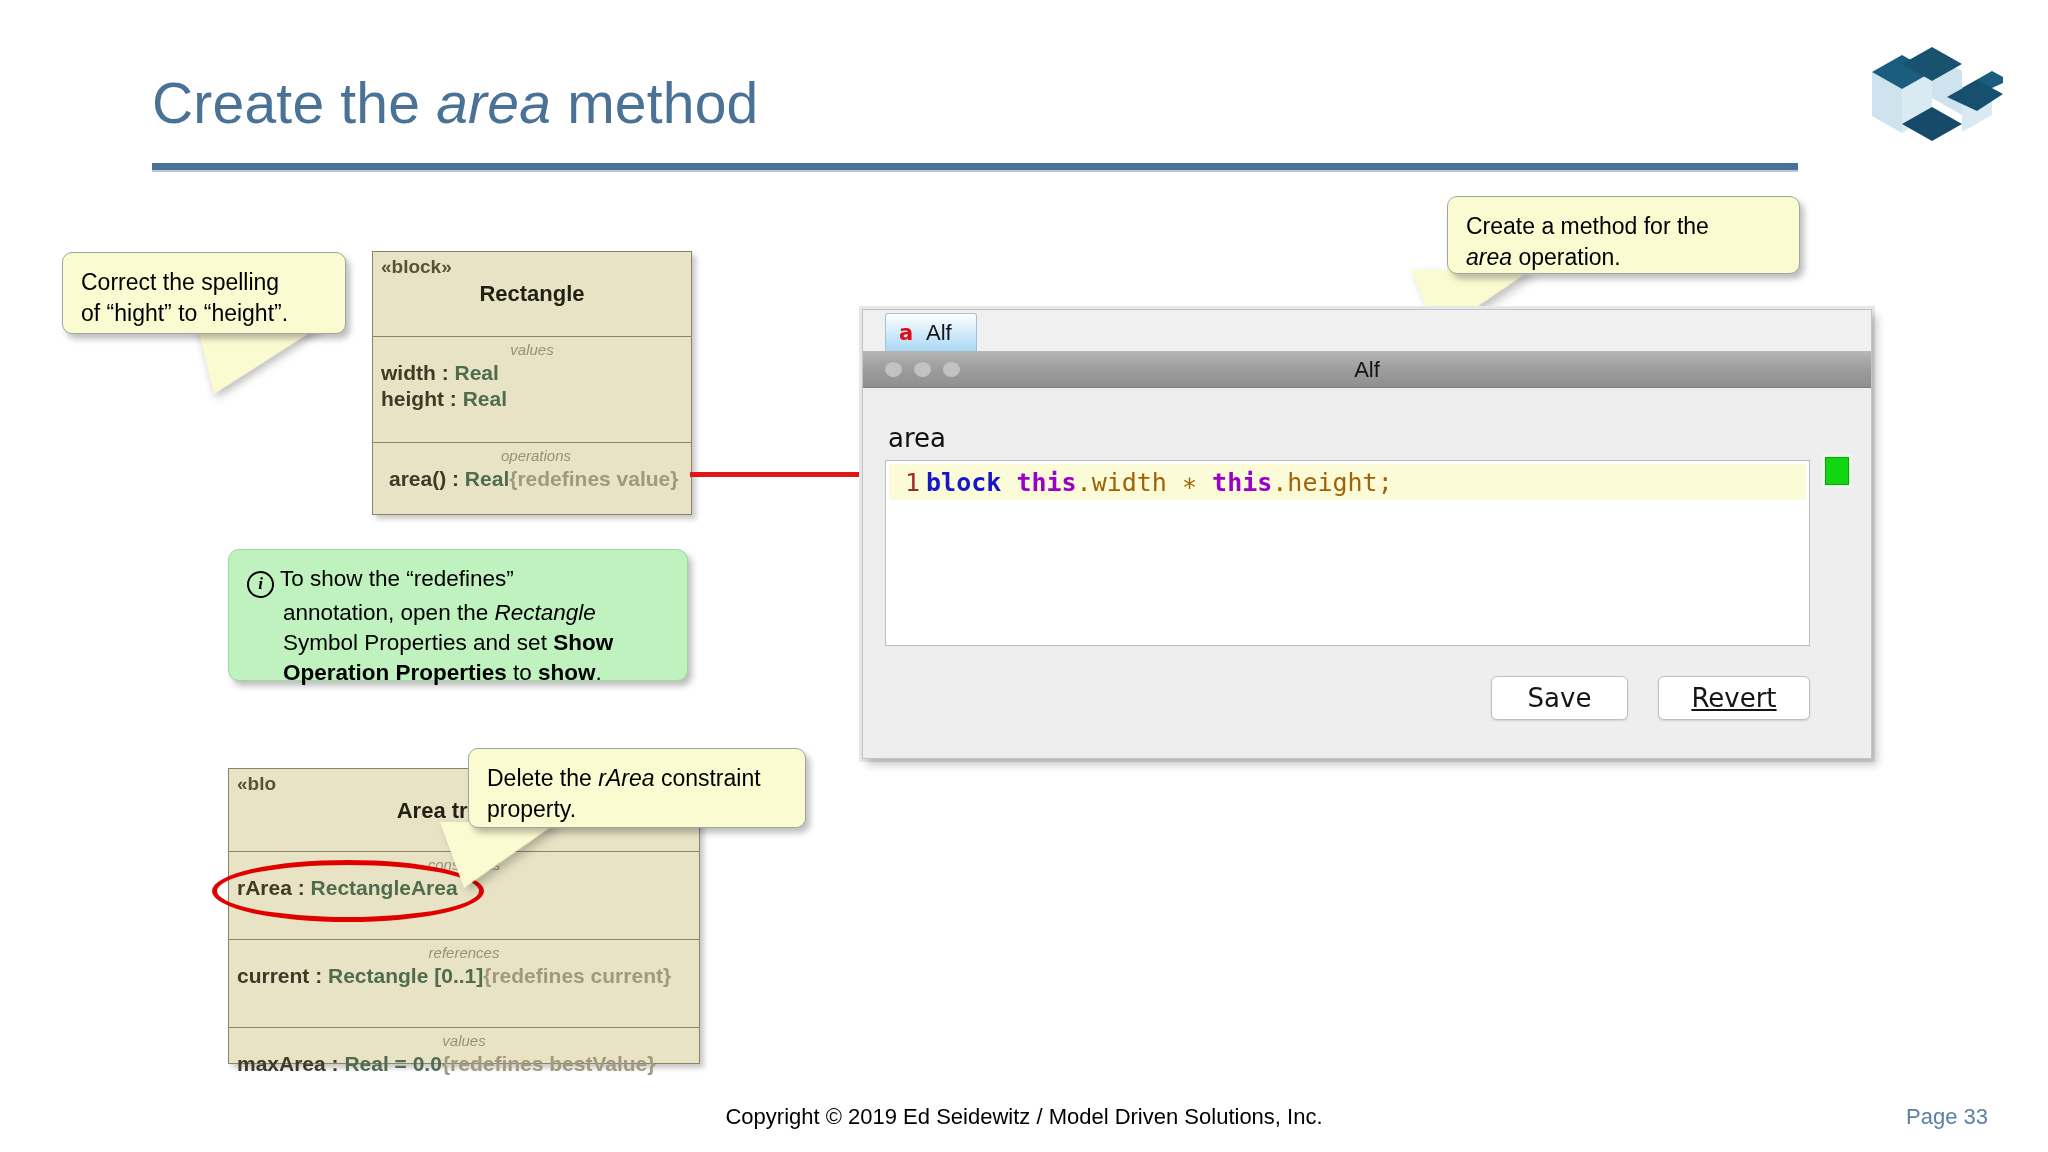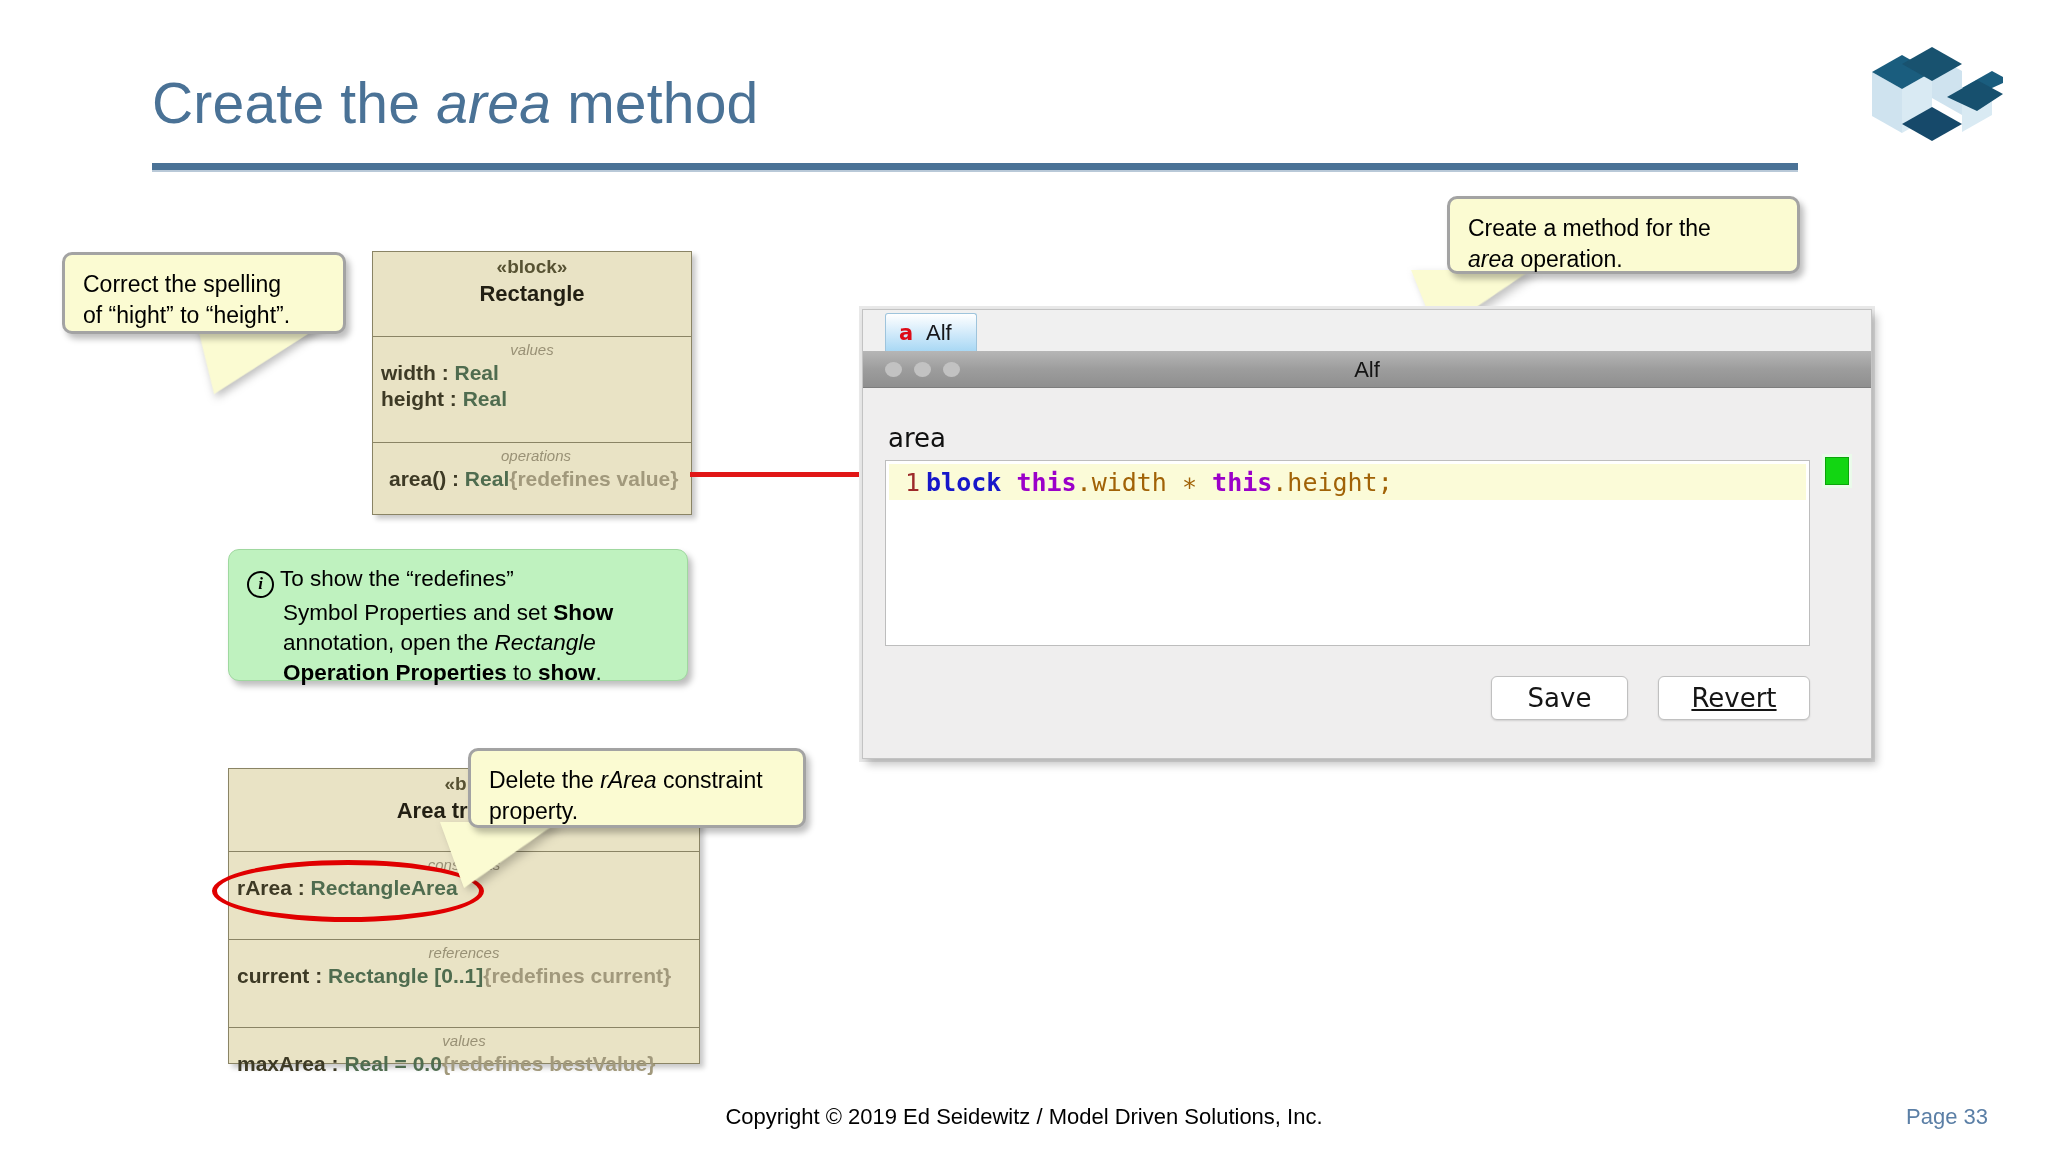--- a/index.html
+++ b/index.html
@@ -44,21 +44,21 @@
     left: 1818px;
     top: 28px;
     width: 185px;
     height: 120px;
   }
 
   
   .callout {
     position: absolute;
     background: #fbfbd2;
-    border: 3px solid #a3a3a3;
+    border: 1px solid #a3a3a3;
     border-radius: 10px;
     box-shadow: 4px 5px 6px rgba(0,0,0,.26);
     color: #000;
     font-size: 23px;
     line-height: 1.33;
     padding: 14px 18px 14px 18px;
     box-sizing: border-box;
   }
   .callout .it { font-style: italic; }
 
@@ -159,21 +159,20 @@
     box-sizing: border-box;
     color: #3f3a24;
     filter: blur(.35px) contrast(.95);
   }
   .uml-compartment {
     border-top: 1px solid #8b8464;
     padding: 4px 8px 8px 8px;
   }
   .uml-compartment:first-child { border-top: none; }
   .uml-stereo {
-    text-align: center;
     font-weight: bold;
     font-size: 19px;
     color: #55502f;
   }
   .uml-name {
     text-align: center;
     font-weight: bold;
     font-size: 22px;
     color: #1d1a0d;
     margin-top: 3px;
@@ -448,22 +447,22 @@
     <div class="uml-label">operations</div>
     <div class="uml-feature"><span>area() : </span><span class="tname">Real</span><span class="redef">{redefines value}</span></div>
   </div>
 </div>
 
 <div id="red-arrow-line"></div>
 <div id="red-arrow-head"></div>
 
 <div id="note-redefines">
   <div><span class="info-glyph">i</span><span>To show the “redefines”</span></div>
+  <div style="margin-left:36px"><span>annotation, open the </span><span class="it">Rectangle</span></div>
   <div style="margin-left:36px"><span>Symbol Properties and set </span><span class="bd">Show</span></div>
-  <div style="margin-left:36px"><span>annotation, open the </span><span class="it">Rectangle</span></div>
   <div style="margin-left:36px"><span class="bd">Operation Properties</span><span> to </span><span class="bd">show</span><span>.</span></div>
 </div>
 
 <div id="block-areatrade" class="uml-block">
   <div class="uml-compartment c1">
     <div class="uml-stereo">«blo</div>
     <div class="uml-name">Area trade st</div>
   </div>
   <div class="uml-compartment c2">
     <div class="uml-label">constraints</div>

